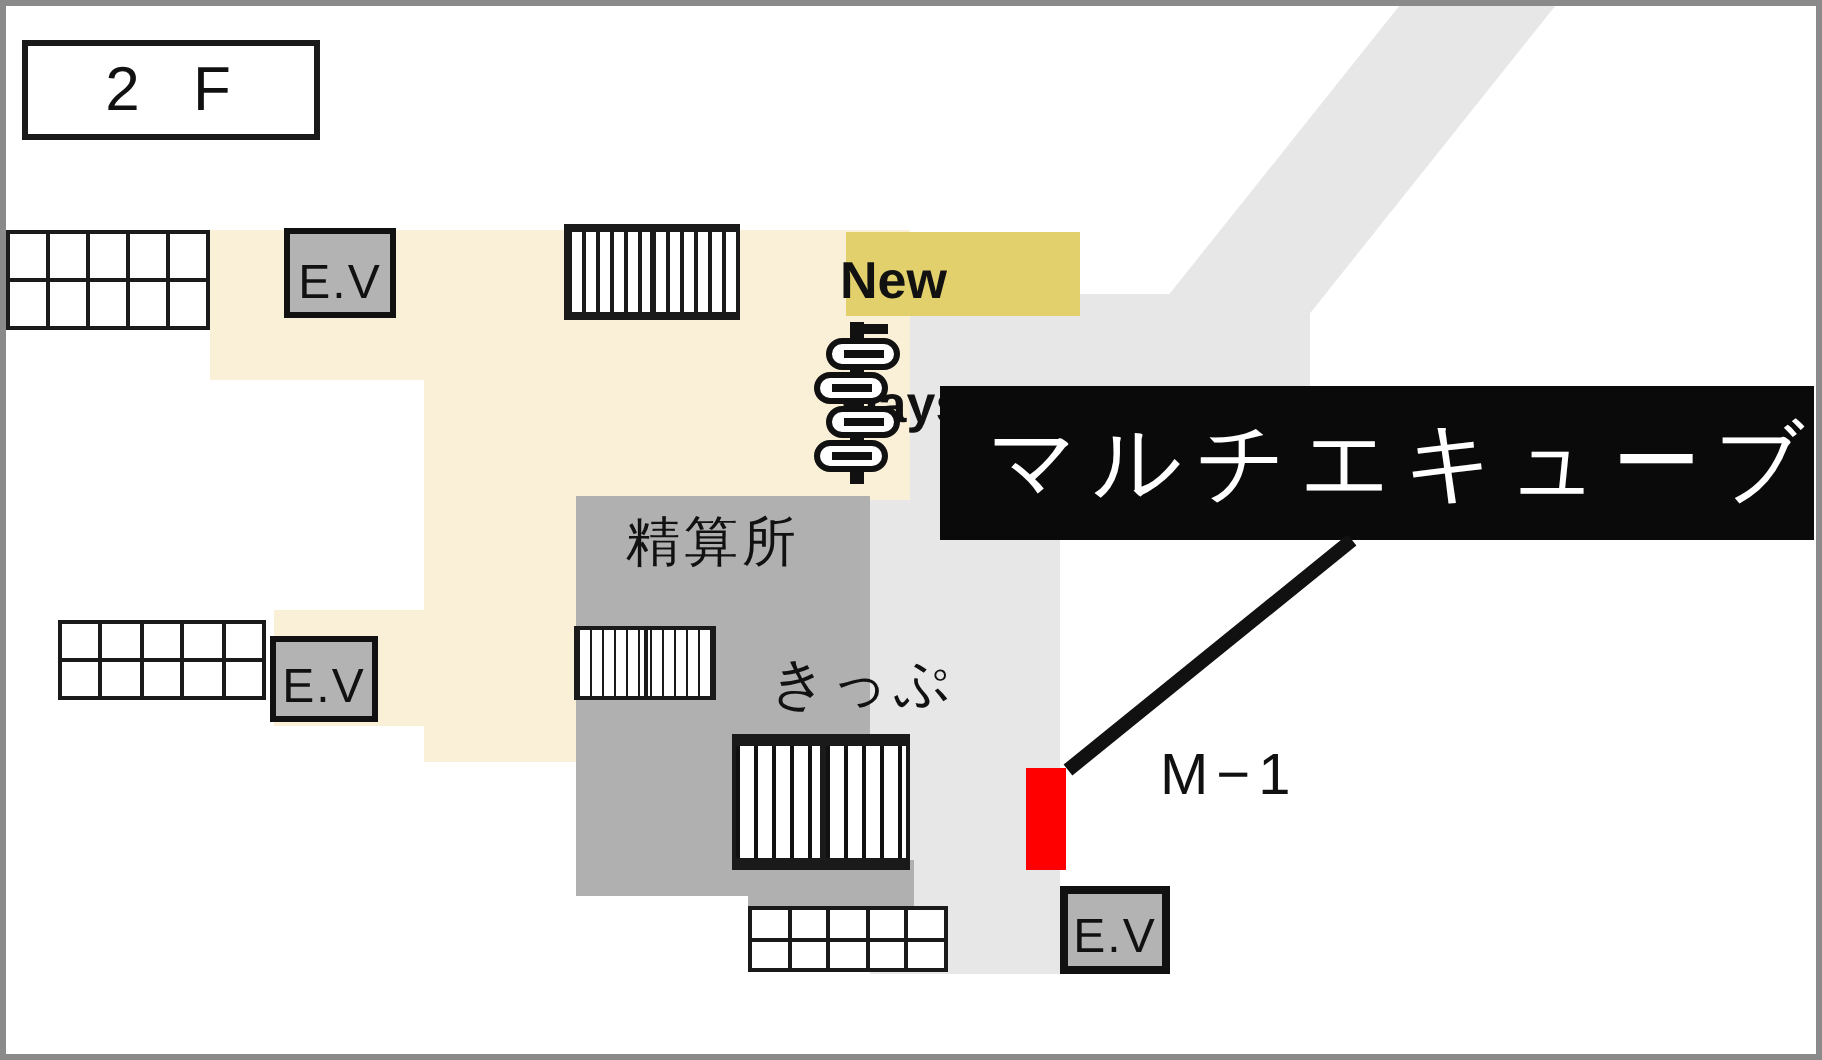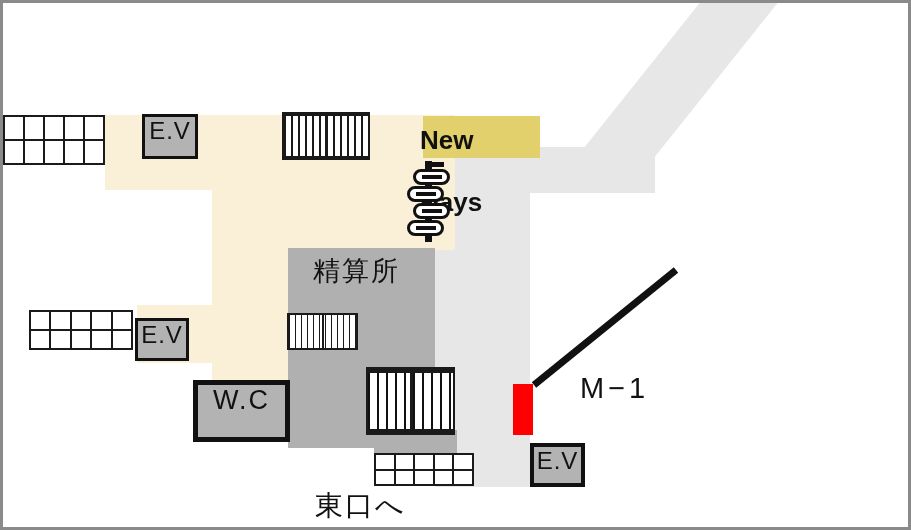--- a/index.html
+++ b/index.html
@@ -12,21 +12,21 @@
   #frame{inset:0;border:3px solid #8a8a8a;pointer-events:none;z-index:40;}
   
   .beige{background:#FAF0D8;z-index:1;}
   .corridor{background:#E7E7E7;z-index:2;}
   .grayroom{background:#B0B0B0;z-index:3;}
   #band-svg{left:0;top:0;z-index:1;pointer-events:none;}
   #line-svg{left:0;top:0;z-index:26;pointer-events:none;}
   
   .labelbox{display:flex;align-items:center;justify-content:center;
     background:#fff;border:3px solid #1a1a1a;z-index:10;box-sizing:border-box;}
-  .evbox{display:flex;align-items:flex-start;justify-content:center;
+  .evbox{display:flex;align-items:flex-end;justify-content:center;
     background:#b3b3b3;border:3px solid #111;z-index:12;box-sizing:border-box;
     font-size:24px;letter-spacing:1px;}
   #wc-box{border-width:5px;font-size:27px;letter-spacing:2px;}
   #floor-box{font-size:31px;letter-spacing:9px;padding-left:6px;}
   
   .grid10{display:grid;grid-template-columns:repeat(5,1fr);grid-template-rows:repeat(2,1fr);
     background:#1a1a1a;padding:2px;gap:2px;z-index:8;box-sizing:border-box;}
   .grid10 .cell{background:#fff;}
   
   .stairs{background:repeating-linear-gradient(90deg,#1a1a1a 0 2px,#fff 2px 7px);
@@ -69,20 +69,23 @@
     <polygon points="702,0 780,0 626,193 548,193" fill="#E7E7E7"></polygon>
     <rect x="455" y="147" width="200" height="46" fill="#E7E7E7"></rect>
   </svg>
 
   <div class="abs corridor" style="left:455px;top:193px;width:75px;height:57px;"></div>
   <div class="abs corridor" style="left:435px;top:250px;width:95px;height:237px;"></div>
 
   <div class="abs grayroom" style="left:288px;top:248px;width:147px;height:200px;"></div>
   <div class="abs grayroom" style="left:374px;top:430px;width:83px;height:23px;"></div>
 
+  <div id="floor-box" class="abs labelbox" style="left:11px;top:20px;width:149px;height:50px;">
+    <span>2 F</span>
+  </div>
 
   <div class="abs grid10" style="left:3px;top:115px;width:102px;height:50px;">
       <div class="cell"></div>
       <div class="cell"></div>
       <div class="cell"></div>
       <div class="cell"></div>
       <div class="cell"></div>
       <div class="cell"></div>
       <div class="cell"></div>
       <div class="cell"></div>
@@ -127,23 +130,20 @@
   <div class="abs evbox" style="left:142px;top:114px;width:56px;height:45px;">
     <span>E.V</span>
   </div>
   <div class="abs evbox" style="left:135px;top:318px;width:54px;height:43px;">
     <span>E.V</span>
   </div>
   <div class="abs evbox" style="left:530px;top:443px;width:55px;height:44px;border-width:4px;">
     <span>E.V</span>
   </div>
 
-  <div id="wc-box" class="abs evbox" style="left:193px;top:380px;width:97px;height:62px;">
-    <span>W.C</span>
-  </div>
 
   <div id="newdays-box" class="abs" style="left:423px;top:116px;width:117px;height:42px;"></div>
   <div id="newdays-text" class="abs maplabel" style="left:420px;top:94px;">
     <span>New</span><br>
     <span>Days</span>
   </div>
 
   <div class="abs esc-part" style="left:425px;top:161px;width:7px;height:81px;"></div>
   <div class="abs esc-part" style="left:428px;top:162px;width:16px;height:5px;"></div>
   <div class="abs esc-step" style="left:413px;top:169px;">
@@ -152,28 +152,30 @@
   <div class="abs esc-step" style="left:407px;top:186px;">
       <div class="bar"></div>
     </div>
   <div class="abs esc-step" style="left:413px;top:203px;">
       <div class="bar"></div>
     </div>
   <div class="abs esc-step" style="left:407px;top:220px;">
       <div class="bar"></div>
     </div>
 
+  <div id="banner" class="abs" style="left:470px;top:193px;width:437px;height:77px;">
+    <span>マルチエキューブ</span>
+  </div>
 
   <svg id="line-svg" class="abs" width="911" height="530">
     <line x1="676" y1="270" x2="534" y2="385" stroke="#111" stroke-width="7"></line>
   </svg>
 
   <div id="m1-marker" class="abs" style="left:513px;top:384px;width:20px;height:51px;"></div>
   <div id="label-m1" class="abs maplabel" style="left:543px;top:372px;margin-left:37px;">M−1</div>
 
   <div id="label-fare" class="abs maplabel" style="left:313px;top:253px;text-align:center;">精算所</div>
   <div id="label-ticket" class="abs maplabel" style="left:385px;top:289px;">
-    <br>
+    <span>きっぷ</span><br>
   </div>
-  <div id="label-east" class="abs maplabel" style="left:315px;top:487px;">東口へ</div>
 
   <div id="frame" class="abs"></div>
 </div>
 
 </body></html>

